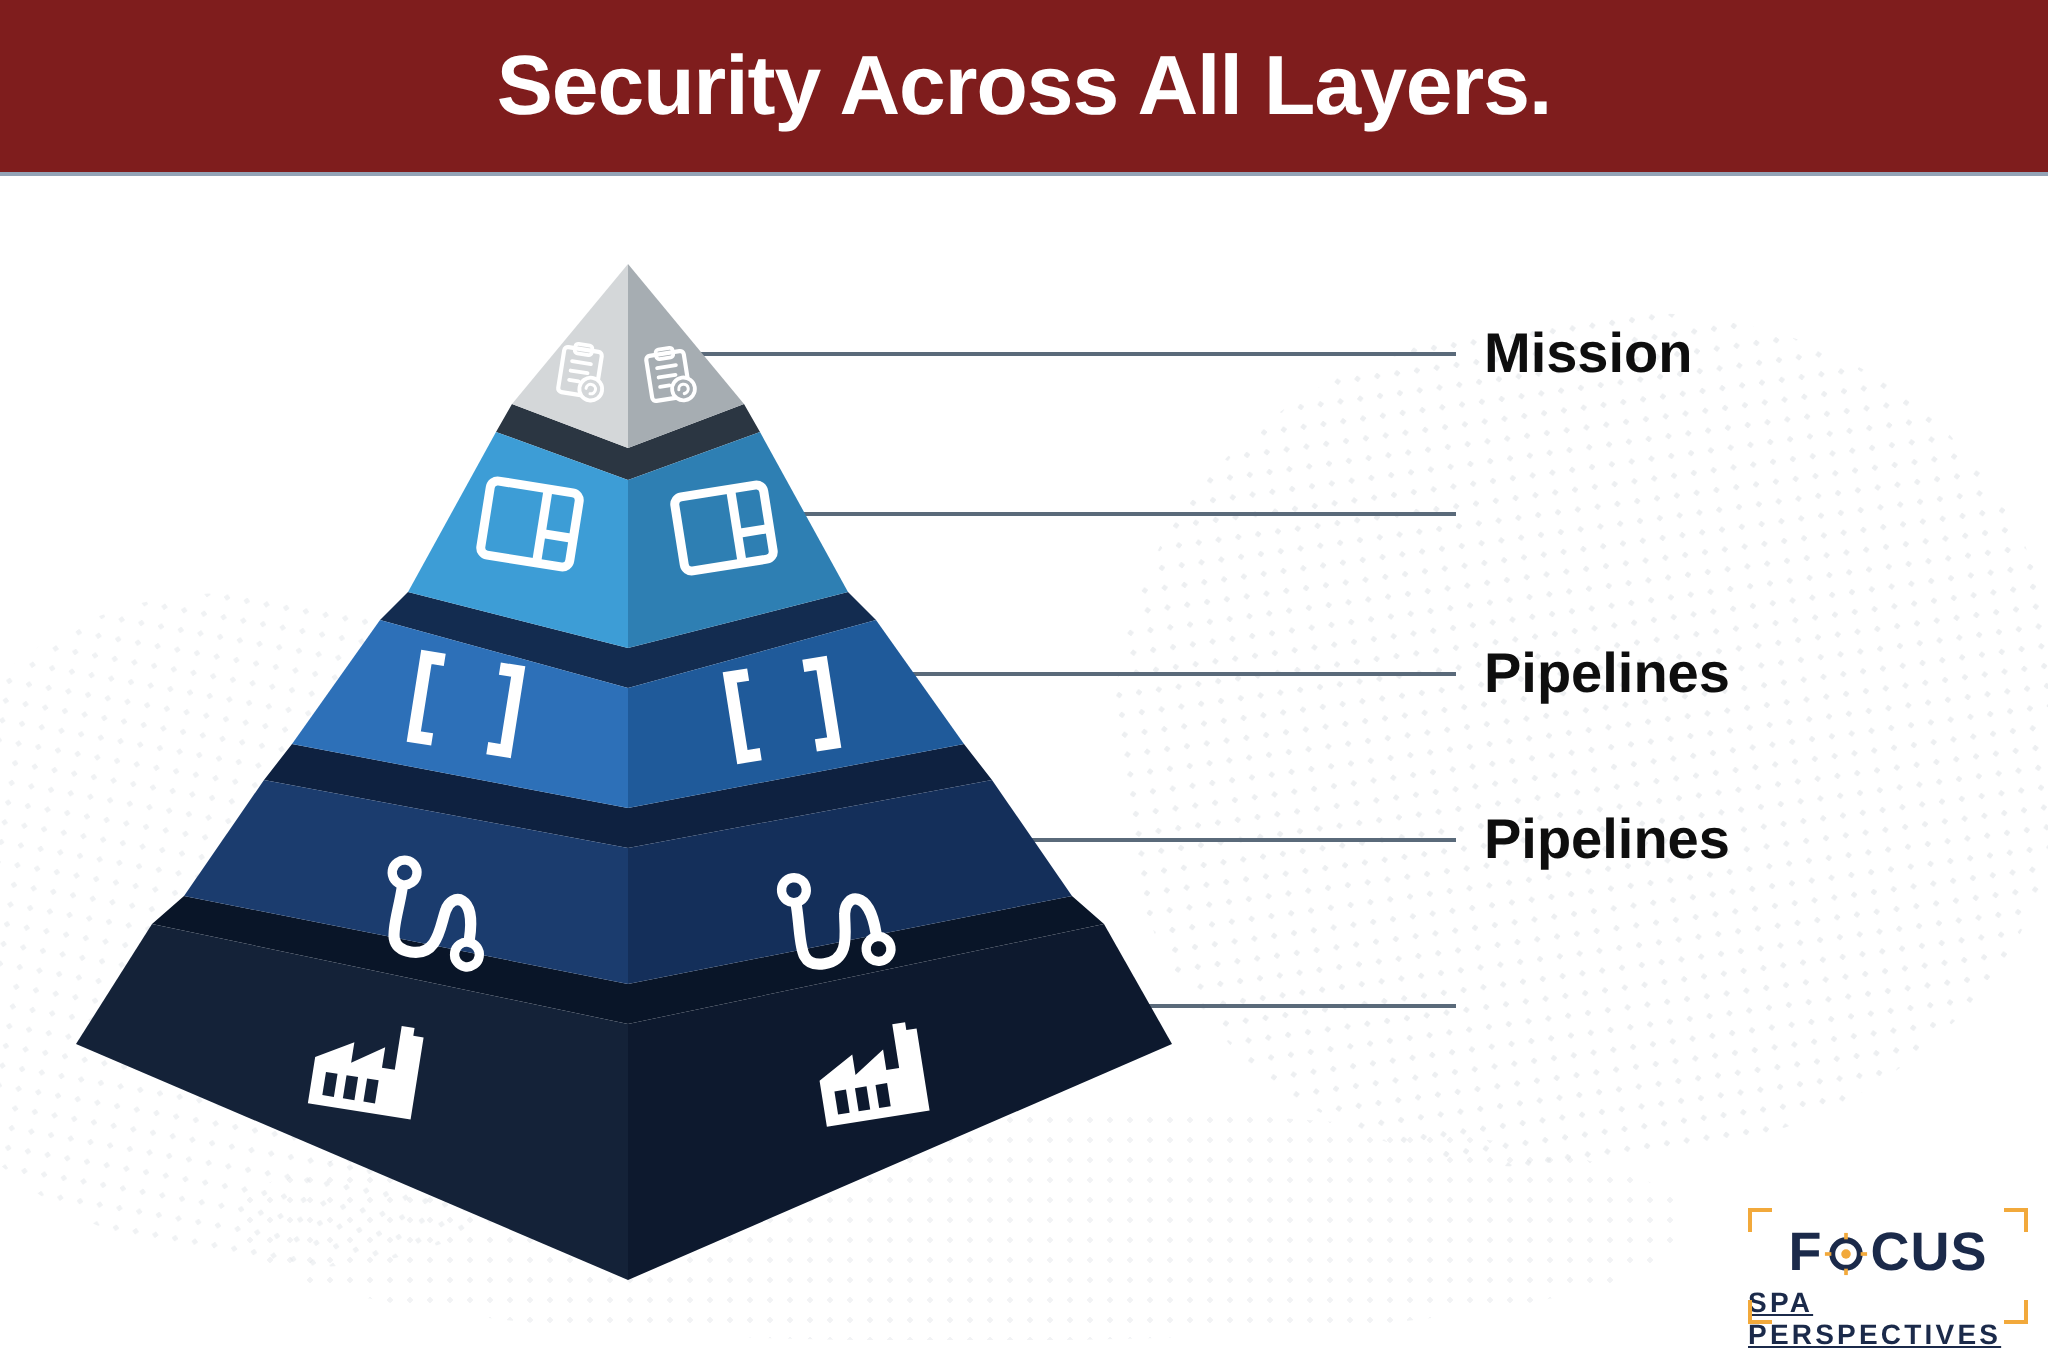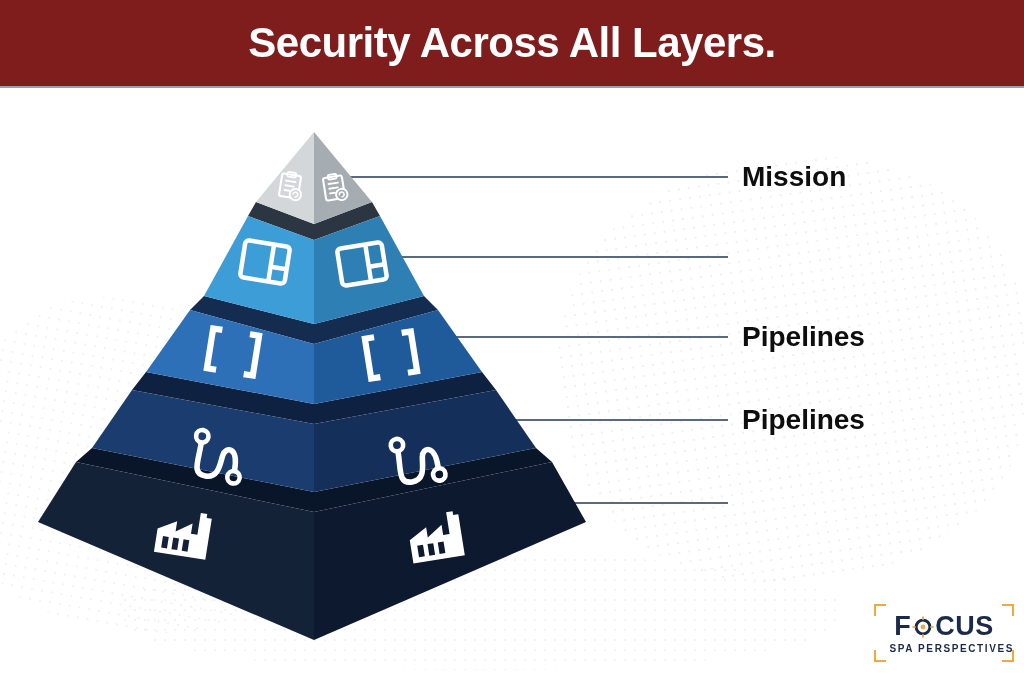--- a/index.html
+++ b/index.html
@@ -38,22 +38,22 @@
   .logo .corner.tl { left:0; top:0;  border-left:2px solid #f2a93b; border-top:2px solid #f2a93b; }
   .logo .corner.tr { right:0; top:0; border-right:2px solid #f2a93b; border-top:2px solid #f2a93b; }
   .logo .corner.bl { left:0; bottom:0;  border-left:2px solid #f2a93b; border-bottom:2px solid #f2a93b; }
   .logo .corner.br { right:0; bottom:0; border-right:2px solid #f2a93b; border-bottom:2px solid #f2a93b; }
   .logo .brand {
     display:flex; align-items:center; justify-content:center;
     margin-top:7px; color:#1b2a4a; font-size:27px; font-weight:800; letter-spacing:0.5px;
   }
   .logo .brand .target { width:22px; height:22px; margin:0 1px; }
   .logo .tagline {
-    text-align:right; color:#1b2a4a; font-size:10px; font-weight:700;
-    letter-spacing:1.6px; margin-top:1px;
+    text-align:left; color:#1b2a4a; font-size:14px; font-weight:700;
+    letter-spacing:1.6px; margin-top:1px;text-decoration:underline;
   }
 </style>
 </head>
 <body>
 
 <div class="canvas">
 
   <div class="header">
     <div class="title">Security Across All Layers.</div>
   </div>

